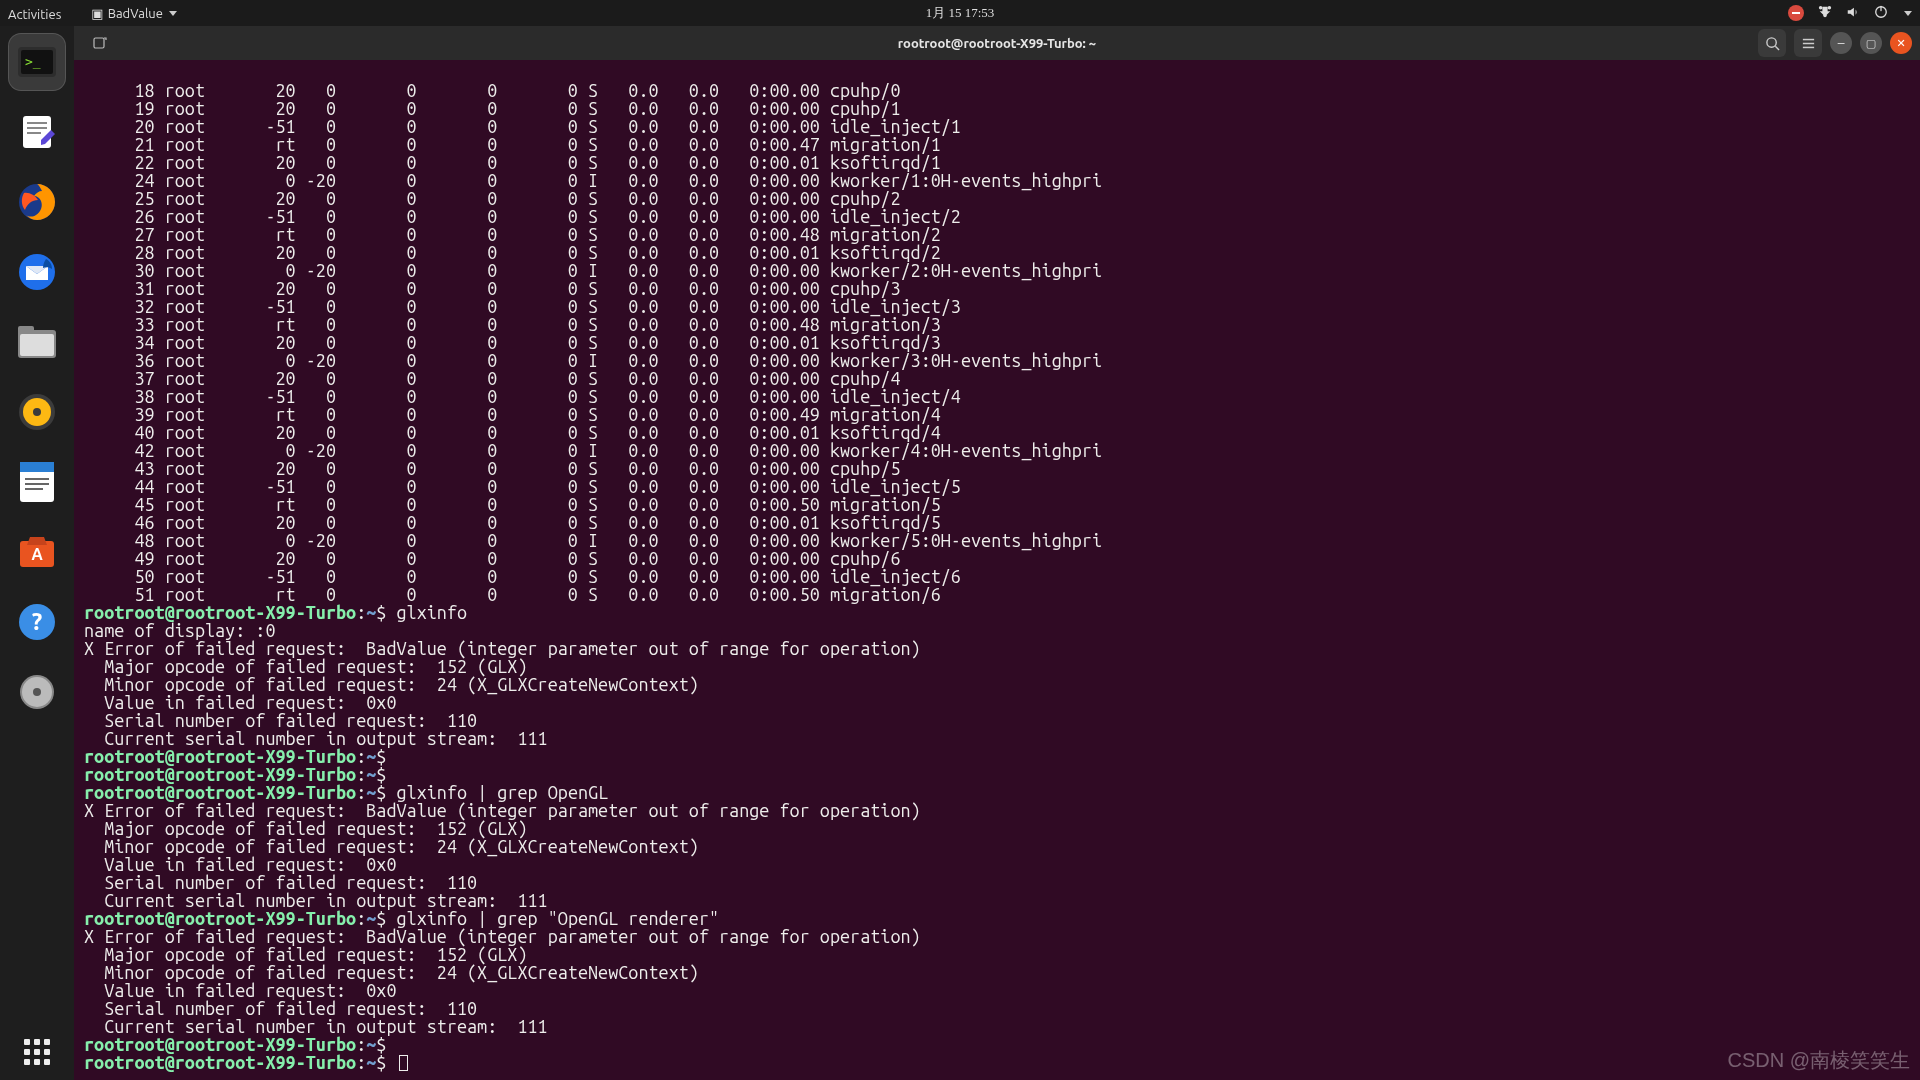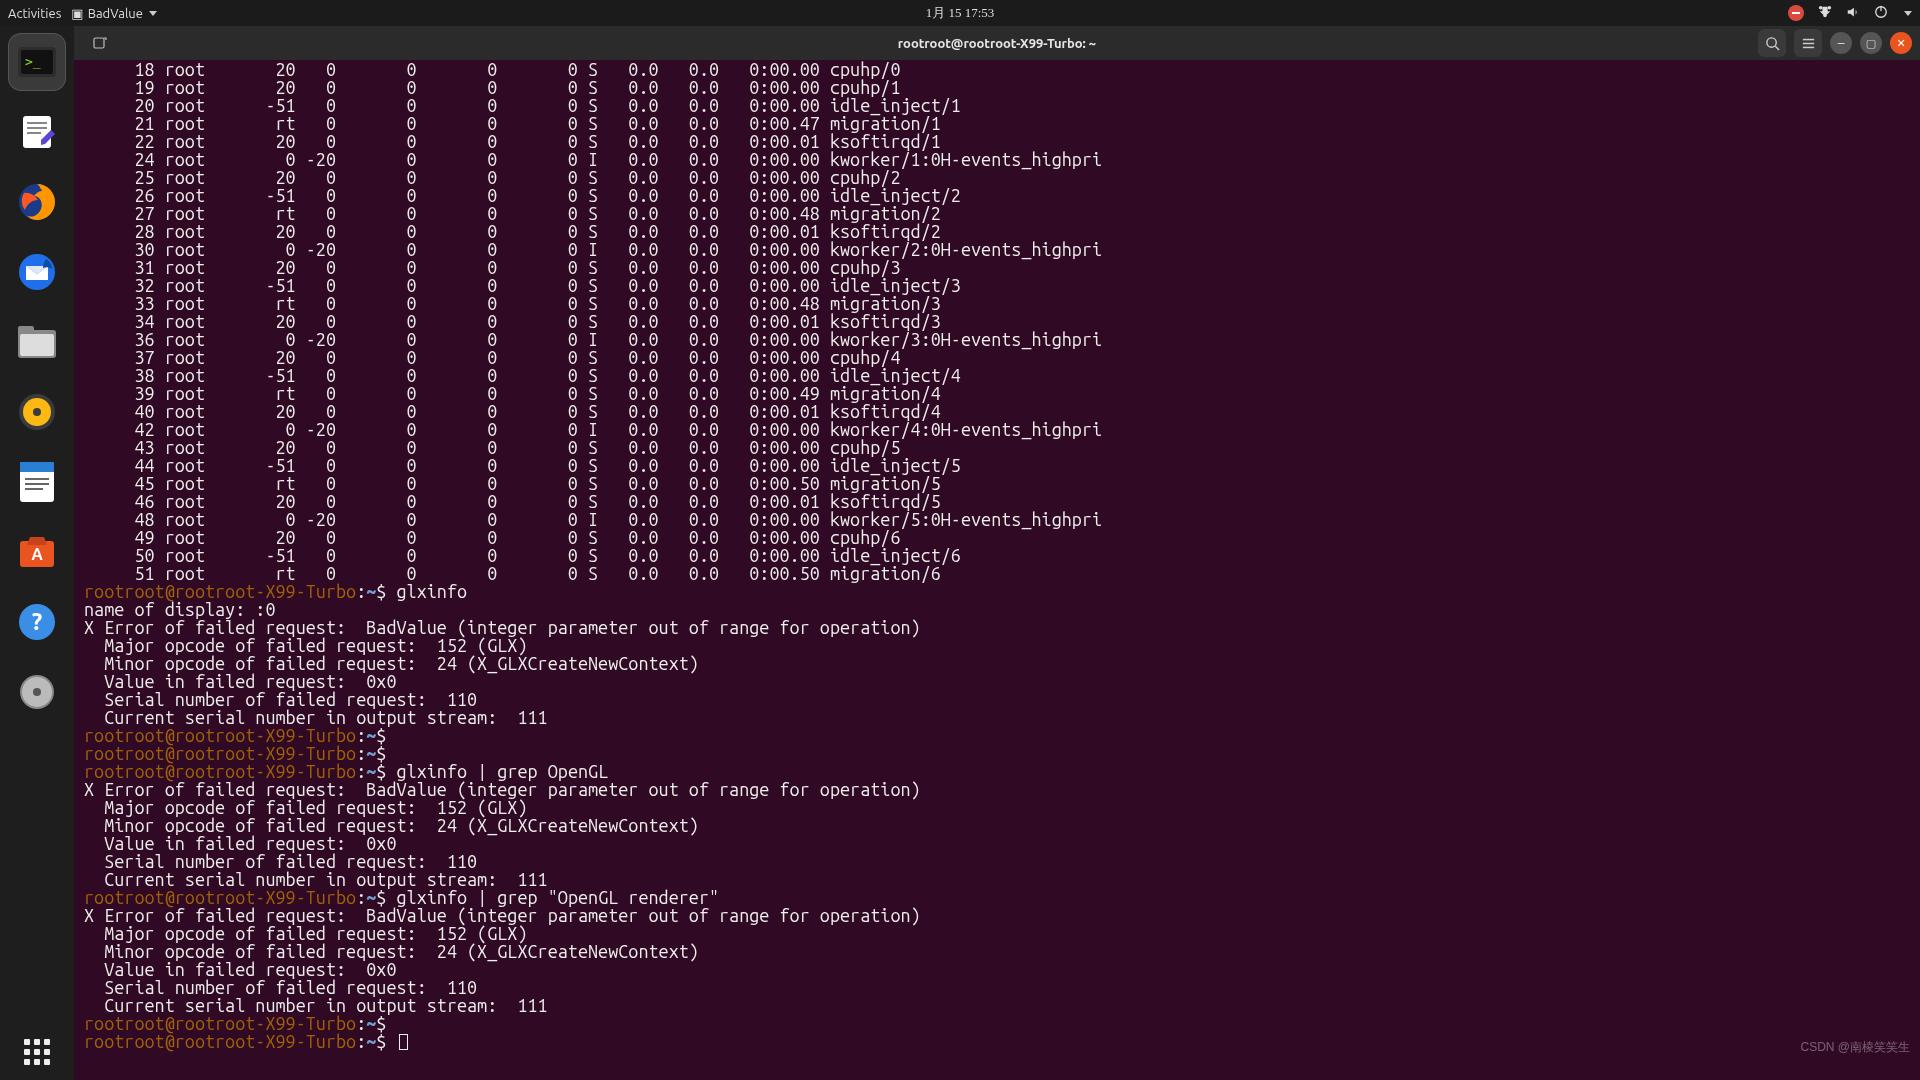--- a/index.html
+++ b/index.html
@@ -13,21 +13,21 @@
   position: relative;
 }
 
 .topbar {
   width: 100%; height: 26px;
   background: #1b1b1b;
   display: flex; align-items: center;
   color: #ddd;
   padding: 0 8px;
 }
-.topbar .left { display: flex; gap: 10px; align-items: center; }
+.topbar .left { display: flex; gap: 30px; align-items: flex-end; }
 .topbar .center { position: absolute; left: 50%; transform: translateX(-50%); font-family: Liberation Serif, serif; }
 .topbar .right { margin-left: auto; display: flex; gap: 14px; align-items: center; }
 .topbar .tmenu { display: flex; align-items: center; gap: 4px; }
 .status-icon { width: 14px; height: 14px; display: inline-block; }
 .badge-dnd { width: 16px; height: 16px; border-radius: 50%; background: #d94a3e; display: inline-flex; align-items: center; justify-content: center; }
 .badge-dnd::after { content:""; width:8px; height:2px; background:#fff; }
 .tri-down { display:inline-block; width:0; height:0; border-left:4px solid transparent; border-right:4px solid transparent; border-top:5px solid #ccc; margin-left:2px;}
 
 .dock {
   position: absolute; left: 0; top: 26px; bottom: 0;
@@ -68,38 +68,38 @@
 .title-right { margin-left: auto; display: flex; align-items: center; gap: 8px; padding-right: 8px; }
 .tbtn { width: 28px; height: 28px; border-radius: 6px; background: #3a3a3a; display:flex; align-items:center; justify-content:center; color:#ccc; }
 .wbtn { width: 22px; height: 22px; border-radius: 50%; display:flex; align-items:center; justify-content:center; font-size:11px; }
 .wbtn.min { background:#555; color:#ddd; }
 .wbtn.max { background:#555; color:#ddd; }
 .wbtn.close { background:#e95420; color:#fff; }
 
 .termbody {
   flex: 1;
   background: #300a24;
-  padding: 0 10px 4px 10px;
+  padding: 21px 10px 4px 10px;
   font-family: "Ubuntu Mono", "DejaVu Sans Mono", monospace;
   font-size: 18px;
   line-height: 18px;
   color: #eeeeec;
   white-space: pre;
   overflow: hidden;
 }
-.ps1-userhost { color: #a16207; font-weight: normal; }
+.ps1-userhost { color: #86efac; font-weight: bold; }
 .ps1-colon { color: #eeeeec; }
 .ps1-path { color: #729fcf; font-weight: bold; }
 .ps1-dollar { color: #eeeeec; }
 .cursor { display:inline-block; width: 9px; height: 16px; border: 1px solid #eeeeec; margin-left: 2px; vertical-align: -2px;}
 
 .watermark {
-  position: absolute; right: 10px; bottom: 24px;
+  position: absolute; right: 10px; bottom: 6px;
   color: rgba(255,255,255,0.35);
-  font-size: 12px;
+  font-size: 20px;
   font-family: sans-serif;
 }
 </style>
 </head>
 <body>
 
 <div class="topbar">
   <div class="left">
     <span>Activities</span>
     <span class="tmenu">

